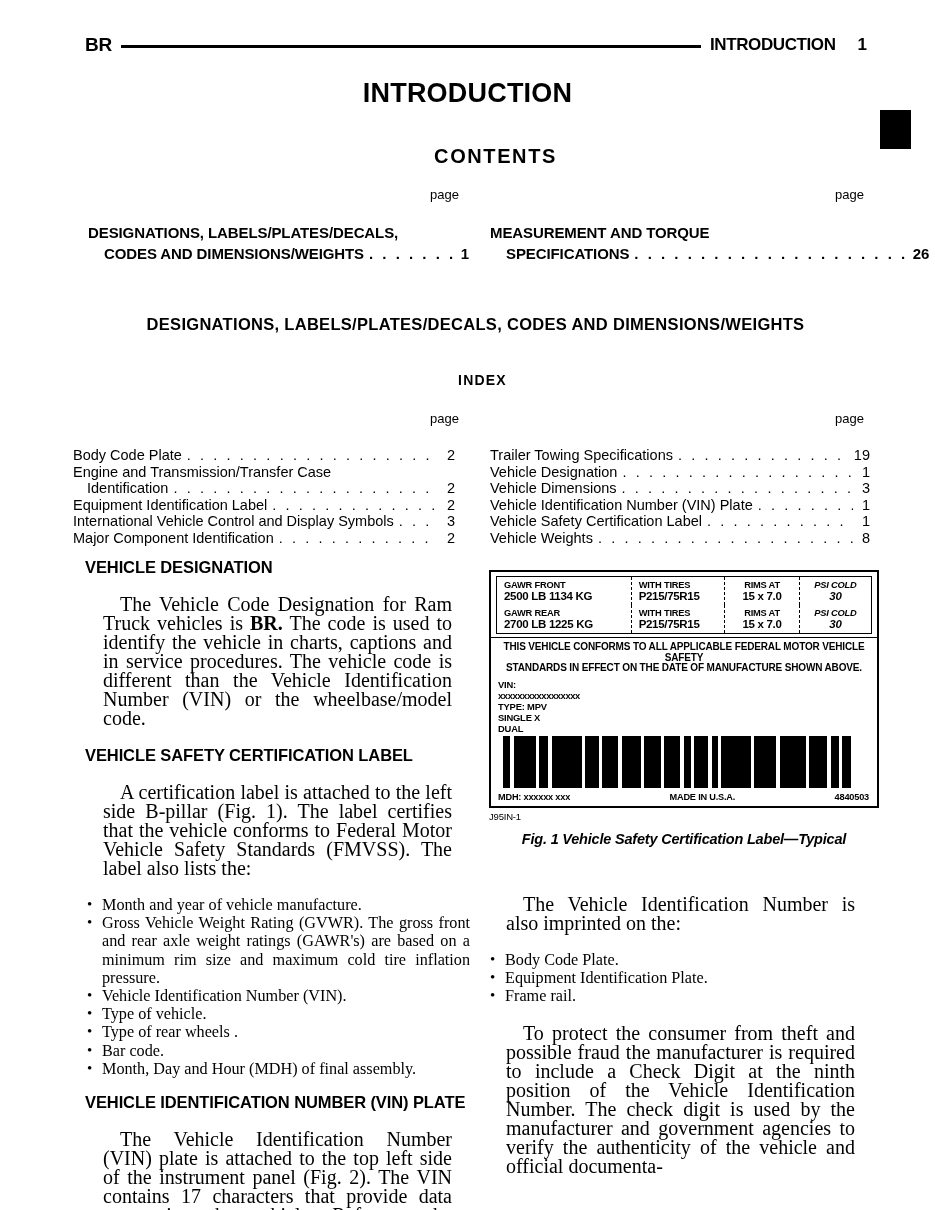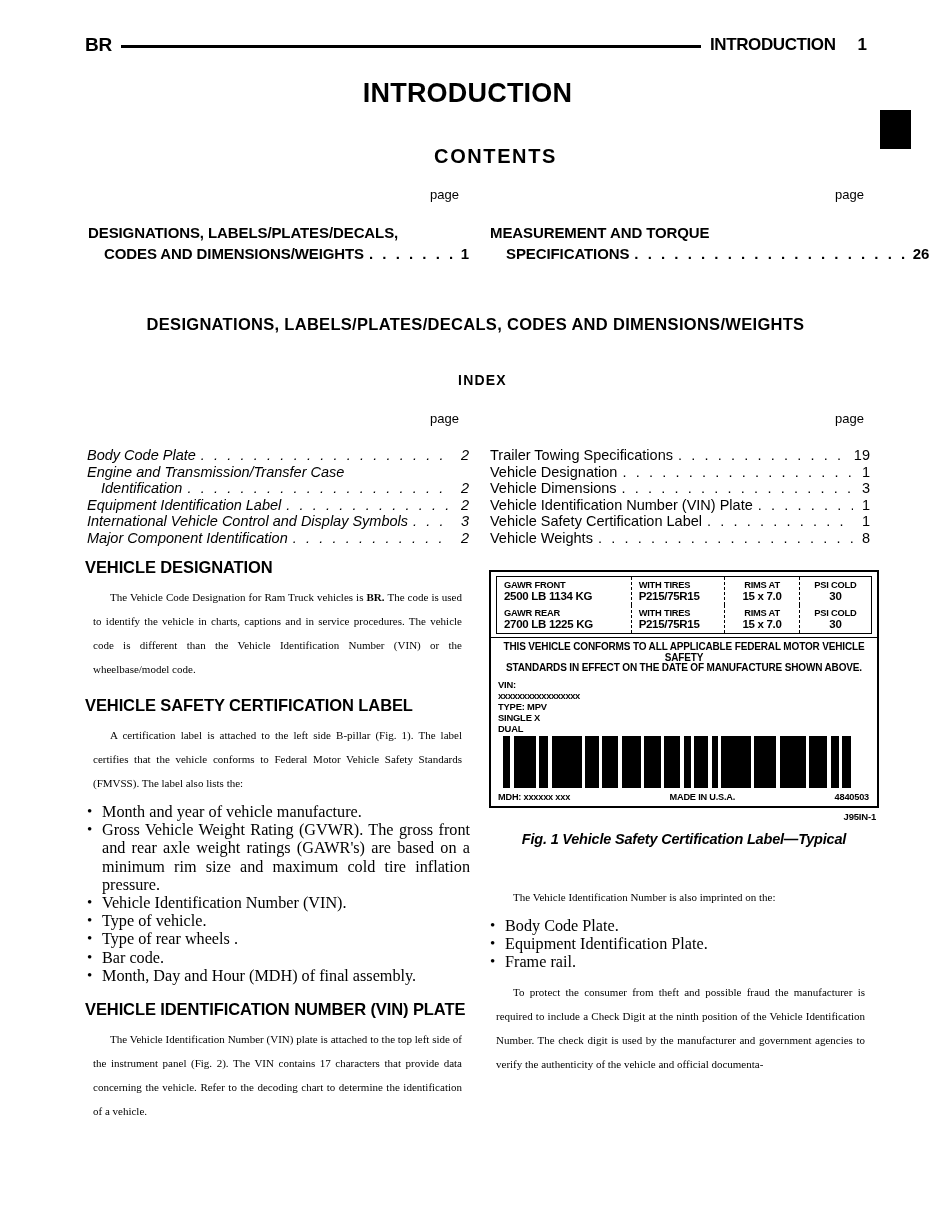--- a/index.html
+++ b/index.html
@@ -57,22 +57,22 @@
   .idx-dots{flex:1 1 auto;overflow:hidden;letter-spacing:2.6px;margin:0 5px;
             white-space:nowrap;font-size:14.5px;}
   .idx-num{flex:0 0 auto;text-align:right;min-width:12px;}
 
   
   .col{position:absolute;width:385px;}
   .col-left{left:85px;}
   .col-right{left:488px;}
   .h2{font-family:"Liberation Sans",sans-serif;font-weight:bold;font-size:16.5px;
       letter-spacing:-.1px;margin:0 0 1px 0;}
-  p.body{font-family:"Liberation Serif",serif;font-size:11px;line-height:24px;
-         text-align:justify;margin:8px;text-indent:17px;
+  p.body{font-family:"Liberation Serif",serif;font-size:20px;line-height:19px;
+         text-align:justify;margin:18px;text-indent:17px;
          -webkit-hyphens:none;hyphens:none;}
   ul.bul{list-style:none;margin:0;padding:0;}
   ul.bul li{font-family:"Liberation Serif",serif;font-size:16.2px;line-height:18.2px;
             position:relative;padding-left:17px;text-align:justify;}
   ul.bul li:before{content:"\2022";position:absolute;left:2px;top:-1px;font-size:15px;}
 
   
   .figure{position:absolute;left:489px;top:570px;width:390px;}
   .cert{border:2px solid #000;background:#fff;padding:0;}
   .lb{font-family:"Liberation Sans",sans-serif;font-weight:bold;}
@@ -90,42 +90,42 @@
   .gawr-row{display:flex;}
   .gawr-cell{font-family:"Liberation Sans",sans-serif;font-weight:bold;
              font-size:9.3px;line-height:11px;letter-spacing:-.2px;
              padding:3px 0 3px 7px;box-sizing:border-box;}
   .gawr-cell .v{font-size:11.5px;display:block;letter-spacing:-.3px;}
   .gawr-cell.c{text-align:center;padding-left:0;}
   .dvr{border-right:1px dashed #000;}
   .c1{width:36%;}
   .c2{width:25%;}
   .c3{width:20%;}
-  .c4{width:19%;}
+  .c4{width:19%;font-style:italic;}
 
   .conform{font-family:"Liberation Sans",sans-serif;font-weight:bold;
            font-size:10px;line-height:10.6px;letter-spacing:-.15px;
            text-align:center;padding:4px 8px 3px 8px;border-top:1px solid #000;}
 
   .vinrow{display:flex;align-items:baseline;font-family:"Liberation Sans",sans-serif;
           font-weight:bold;font-size:9.4px;letter-spacing:-.2px;padding:2px 7px 2px 7px;flex-direction:column;}
   .vinrow .vin-lab{margin-right:4px;}
   .vinrow .vin-val{letter-spacing:-.4px;margin-right:26px;}
   .vinrow .type{margin-right:auto;}
   .vinrow .single{margin-right:22px;}
 
   .barcode{display:flex;height:52px;margin:0 8px 0 12px;}
   .barcode i{display:block;background:#000;height:100%;}
 
   .footrow{display:flex;align-items:baseline;font-family:"Liberation Sans",sans-serif;
            font-weight:bold;font-size:9.2px;letter-spacing:-.2px;padding:4px 8px 4px 7px;}
   .footrow .mdh{margin-right:auto;}
   .footrow .made{margin-right:auto;}
-  .figid{font-family:"Liberation Sans",sans-serif;font-weight:bold;font-size:9.5px;
-         text-align:right;padding:3px 3px 0 0;letter-spacing:-.2px;}
+  .figid{font-family:"Liberation Sans",sans-serif;font-weight:normal;font-size:9.5px;
+         padding:3px 3px 0 0;letter-spacing:-.2px;}
   .figcap{font-family:"Liberation Sans",sans-serif;font-weight:bold;font-style:italic;
           font-size:14.5px;text-align:center;letter-spacing:-.2px;padding-top:9px;}
 </style>
 </head>
 <body>
 
 <div class="page">
 
   <div class="runhead">
     <span class="runhead-code">BR</span>
@@ -160,21 +160,21 @@
         <span class="c-dots">. . . . . . . . . . . . . . . . . . . . .</span>
         <span class="c-num">26</span>
       </div>
   </div>
 
   <div class="section-title">DESIGNATIONS, LABELS/PLATES/DECALS, CODES AND DIMENSIONS/WEIGHTS</div>
   <div class="index-title">INDEX</div>
   <div class="pageword" style="left:430px;top:411px;">page</div>
   <div class="pageword" style="left:835px;top:411px;">page</div>
 
-  <div class="index-col" style="left:87px;top:447px;width:382px;font-style:italic;" id="idx-left">
+  <div class="index-col" style="left:73px;top:447px;width:382px;" id="idx-left">
       <div class="idx-item">
         <span class="idx-label">Body Code Plate</span>
         <span class="idx-dots">. . . . . . . . . . . . . . . . . . . . . . . . . . . . . . . . . . . . . . . . . . . . . . . . . . . . . . . . . . . . . . . . . . . . . </span>
         <span class="idx-num">2</span>
       </div>
       <div class="idx-item">
         <span class="idx-label">Engine and Transmission/Transfer Case</span>
       </div>
       <div class="idx-item">
         <span class="idx-label sub">Identification</span>

